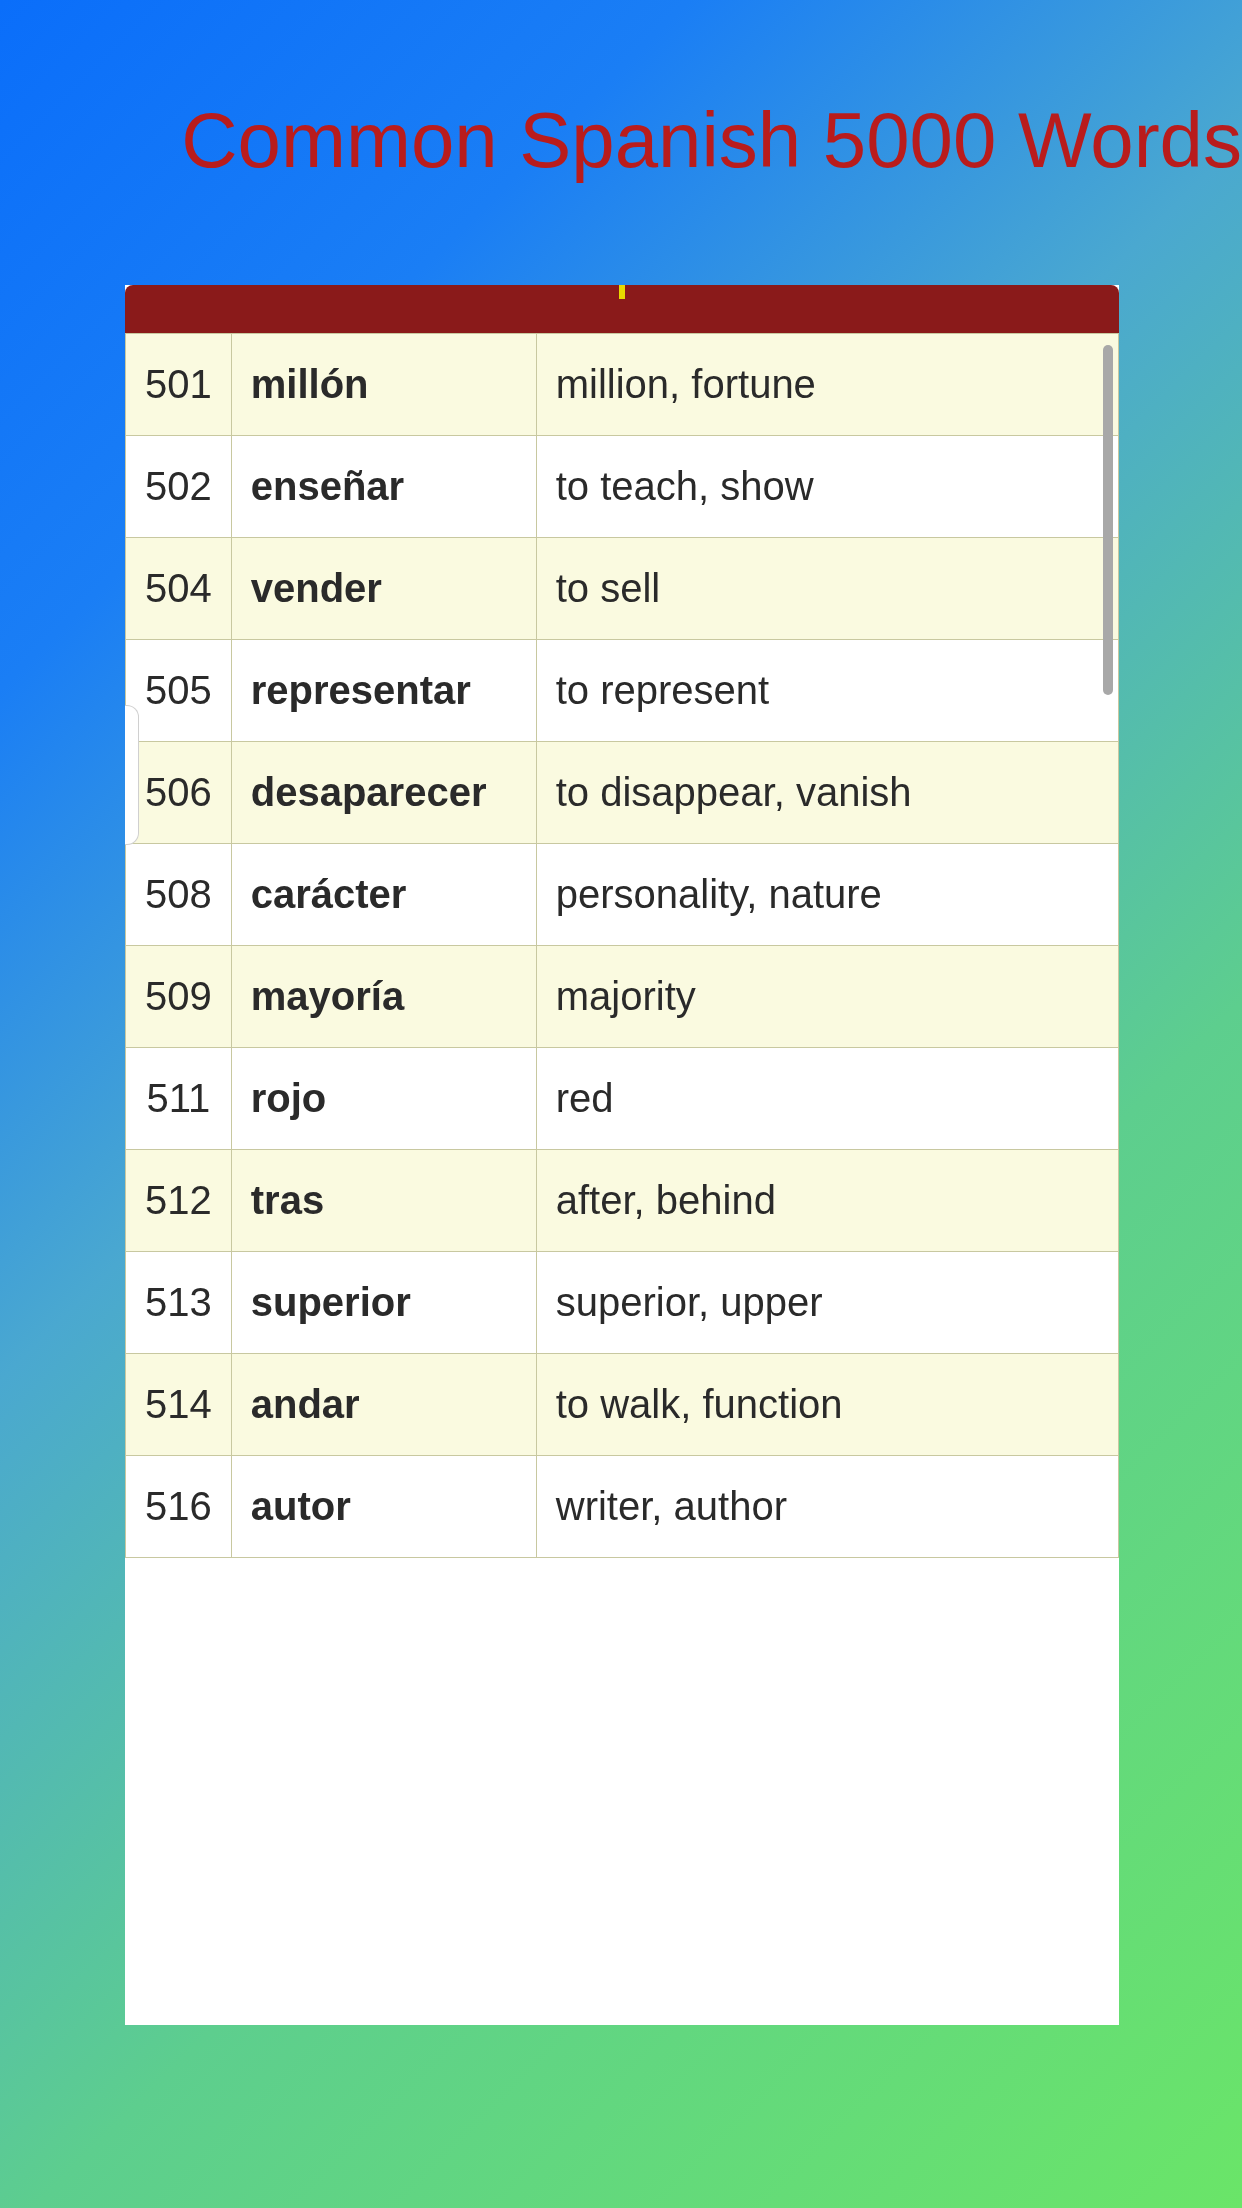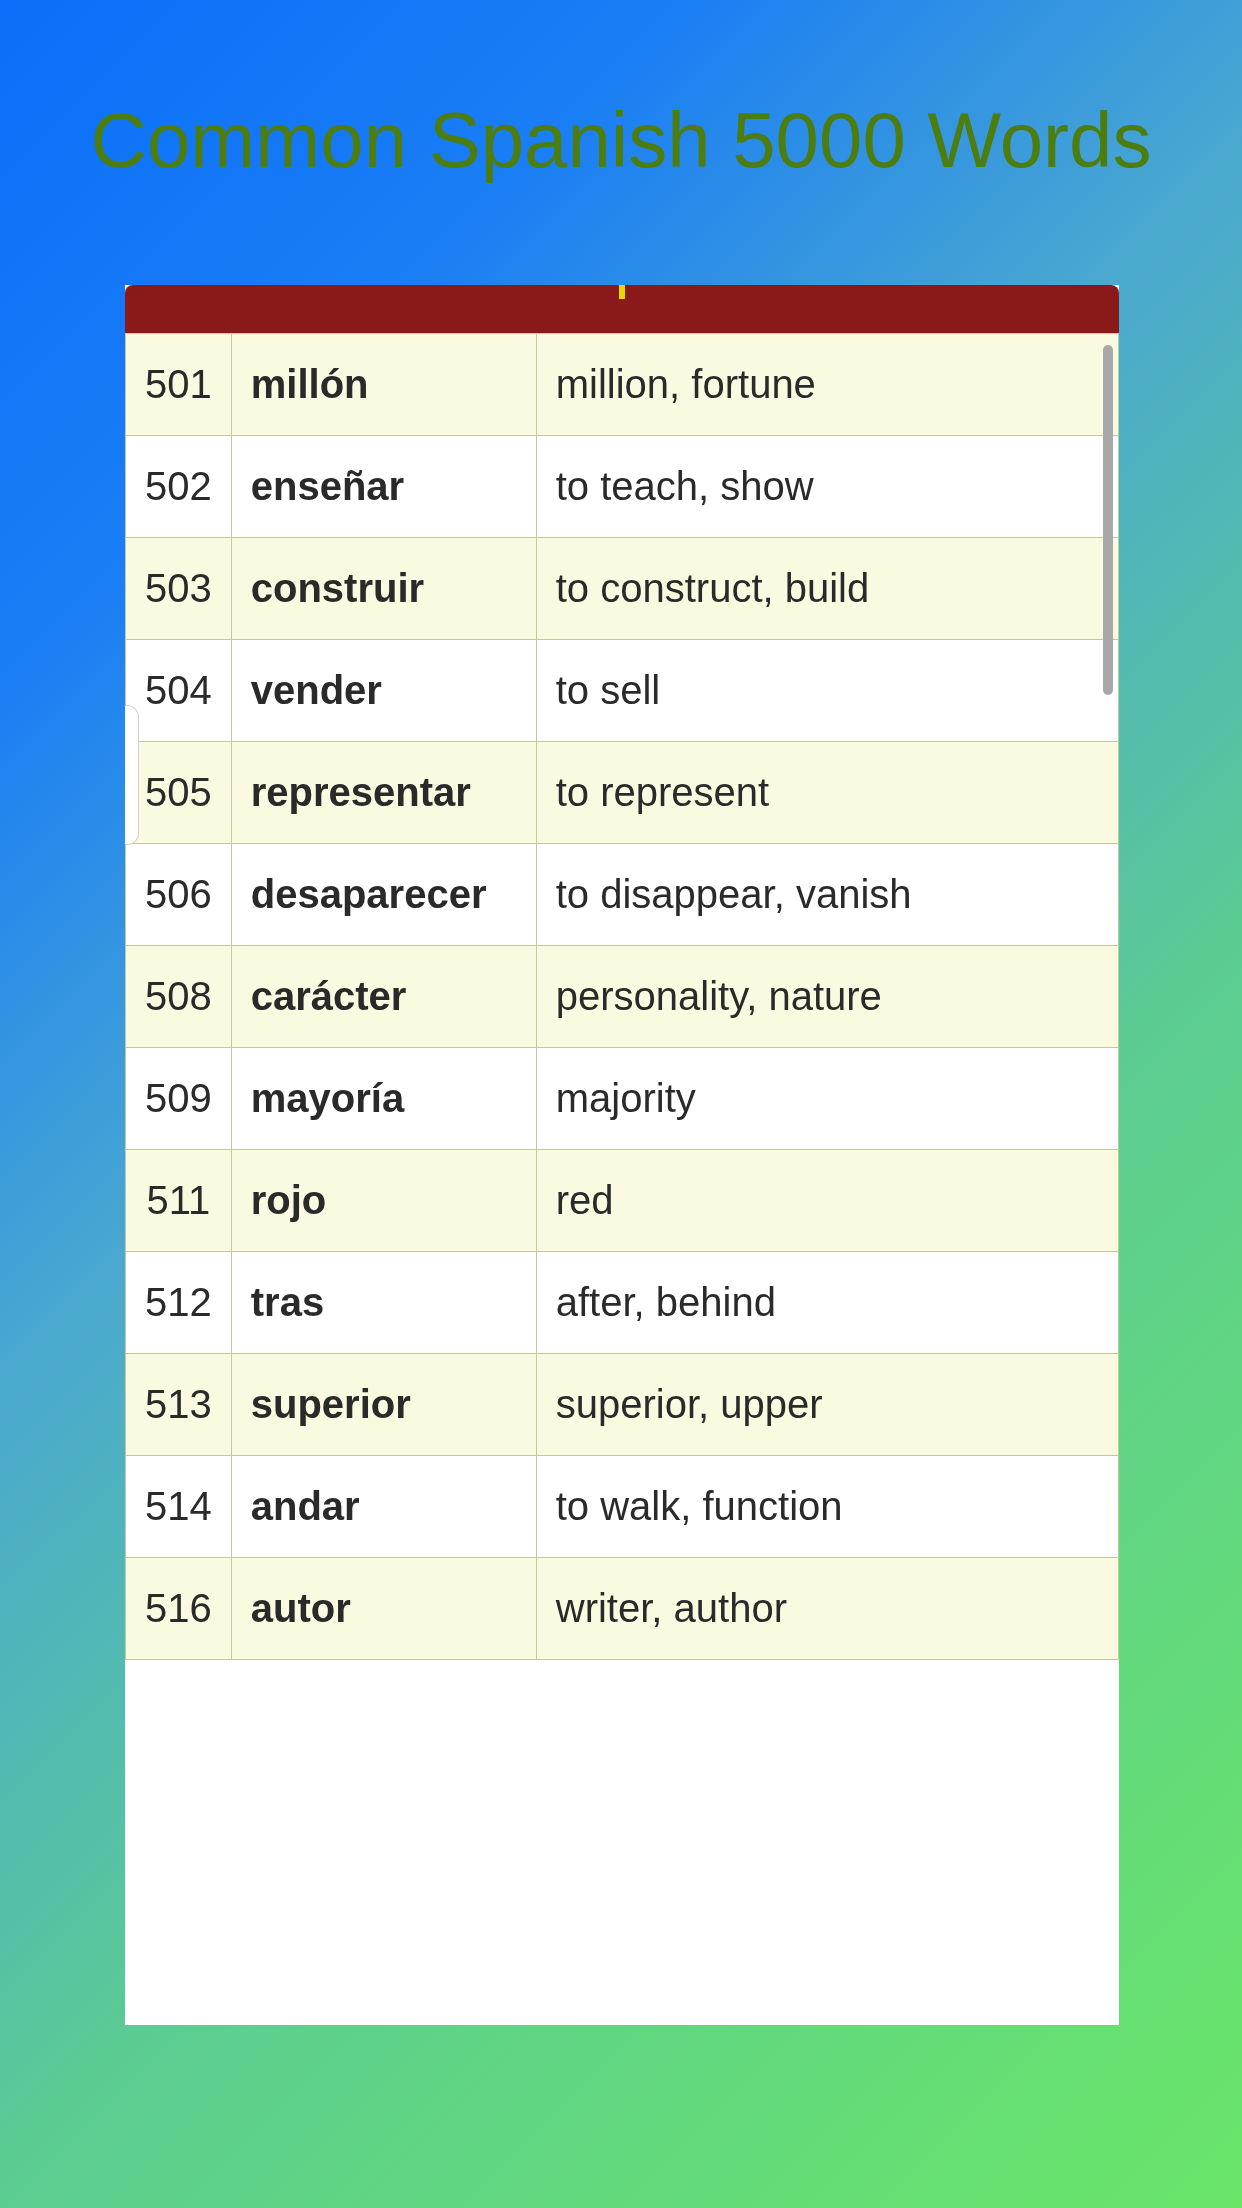--- a/index.html
+++ b/index.html
@@ -9,24 +9,24 @@
     }
     body {
       width: 1242px;
       height: 2208px;
       background: linear-gradient(135deg, #0a6efa 0%, #1a7ef5 20%, #4aa8d0 40%, #5dce8e 65%, #6ae568 100%);
       font-family: Arial, Helvetica, sans-serif;
       overflow: hidden;
       position: relative;
     }
     .page-title {
-      color: #4d7c0f;
+      color: #b91c1c;
       font-size: 78px;
       font-weight: 400;
-      text-align: center;
+      text-align: right;
       padding-top: 95px;
       padding-bottom: 60px;
     }
     .app-frame {
       position: absolute;
       left: 125px;
       top: 285px;
       width: 994px;
       height: 1740px;
       background: #ffffff;
@@ -117,25 +117,20 @@
           <td class="col-num">501</td>
           <td class="col-word">millón</td>
           <td class="col-meaning">million, fortune</td>
         </tr>
         <tr>
           <td class="col-num">502</td>
           <td class="col-word">enseñar</td>
           <td class="col-meaning">to teach, show</td>
         </tr>
         <tr>
-          <td class="col-num">503</td>
-          <td class="col-word">construir</td>
-          <td class="col-meaning">to construct, build</td>
-        </tr>
-        <tr>
           <td class="col-num">504</td>
           <td class="col-word">vender</td>
           <td class="col-meaning">to sell</td>
         </tr>
         <tr>
           <td class="col-num">505</td>
           <td class="col-word">representar</td>
           <td class="col-meaning">to represent</td>
         </tr>
         <tr>

